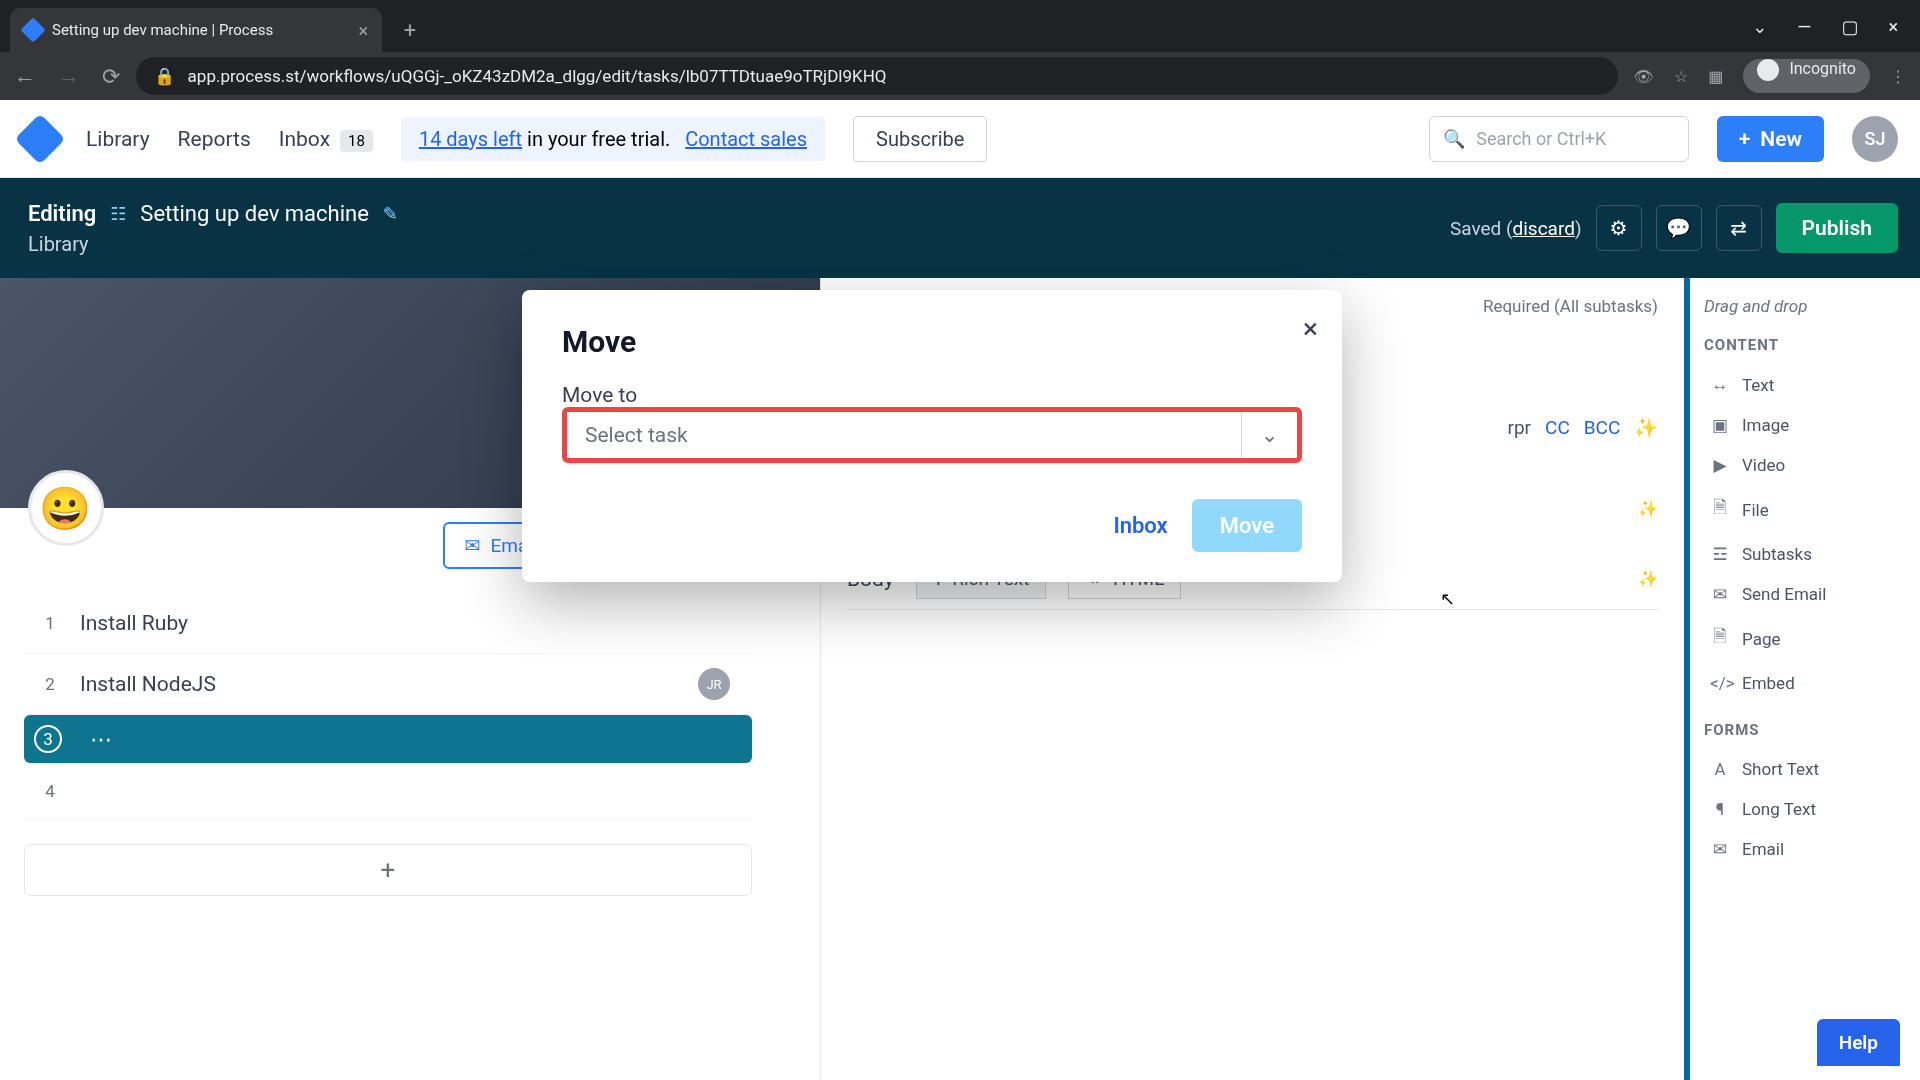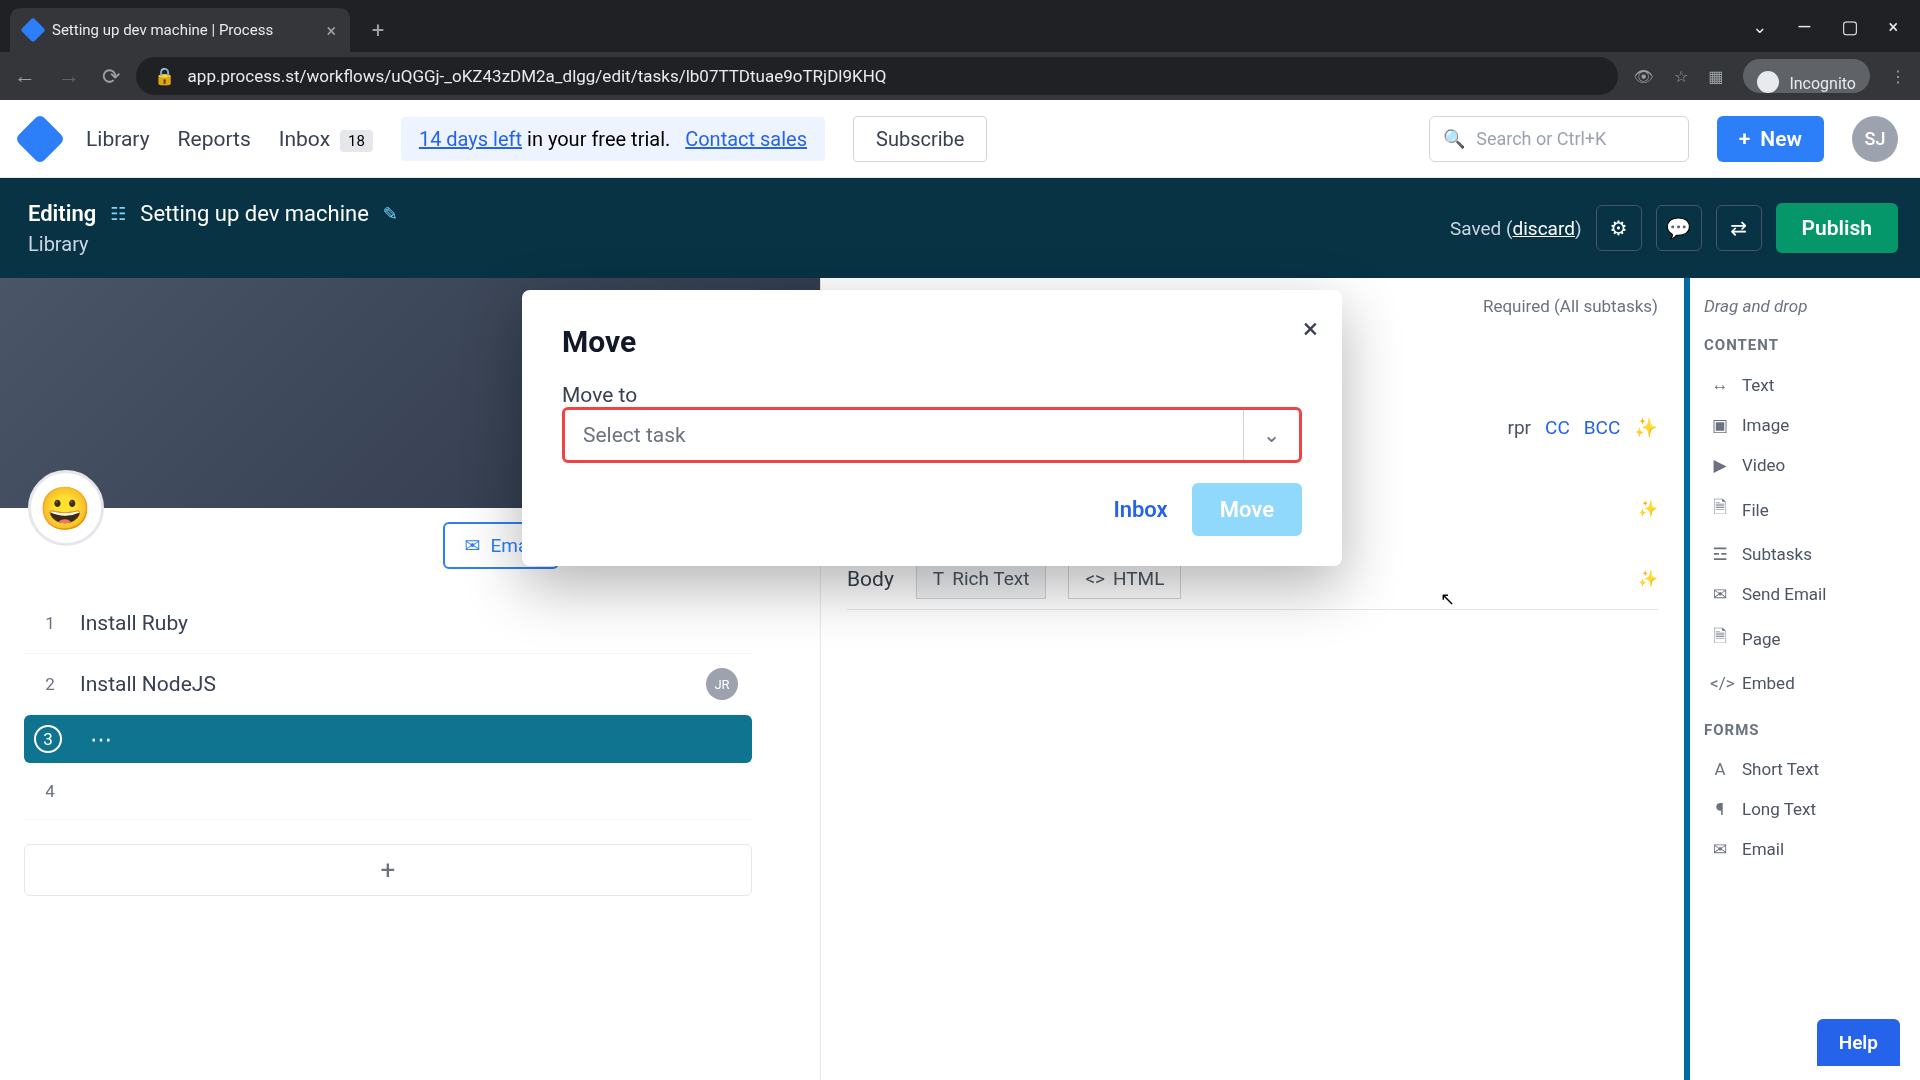--- a/index.html
+++ b/index.html
@@ -1,32 +1,32 @@
 <!DOCTYPE html>
 <html><head>
 <meta charset="utf-8">
 <style>
 *{margin:0;padding:0;box-sizing:border-box;font-family:-apple-system,BlinkMacSystemFont,"Segoe UI",Roboto,sans-serif}
 body{width:1920px;height:1080px;background:#fff;overflow:hidden;position:relative}
 
 .browser-chrome{background:#202124;height:52px;display:flex;align-items:flex-end}
-.tab{background:#35363a;height:44px;width:340px;margin-left:10px;border-radius:10px 10px 0 0;display:flex;align-items:center;padding:0 14px;color:#e8eaed;font-size:15px;gap:10px}
+.tab{background:#35363a;height:44px;width:372px;margin-left:10px;border-radius:10px 10px 0 0;display:flex;align-items:center;padding:0 14px;color:#e8eaed;font-size:15px;gap:10px}
 .tab-favicon{width:18px;height:18px;background:#2d7ff9;border-radius:3px;transform:rotate(45deg)}
 .tab-title{flex:1;white-space:nowrap;overflow:hidden;text-overflow:ellipsis}
 .tab-close{color:#9aa0a6;font-size:18px;cursor:pointer}
 .new-tab{width:36px;height:36px;display:flex;align-items:center;justify-content:center;color:#9aa0a6;font-size:22px;margin-left:10px;margin-bottom:4px}
 .window-controls{margin-left:auto;display:flex;gap:30px;padding-right:22px;color:#e8eaed;align-items:center;height:100%}
 .window-controls span{font-size:18px}
 .addr-bar{background:#35363a;height:48px;display:flex;align-items:center;padding:0 14px;gap:16px}
 .nav-icons{display:flex;gap:22px;color:#9aa0a6;align-items:center}
 .nav-icons span{font-size:22px}
 .url-field{flex:1;background:#202124;border-radius:24px;height:38px;display:flex;align-items:center;padding:0 18px;color:#e8eaed;font-size:17px;gap:12px}
 .lock-icon{color:#9aa0a6}
 .addr-right{display:flex;gap:20px;align-items:center;color:#e8eaed}
-.incog-badge{background:#5f6368;border-radius:20px;height:34px;display:flex;align-items:flex-end;padding:0 14px;gap:10px;font-size:16px}
+.incog-badge{background:#5f6368;border-radius:20px;height:34px;display:flex;align-items:flex-start;padding:0 14px;gap:10px;font-size:16px}
 .incog-icon{width:22px;height:22px;background:#e8eaed;border-radius:50%}
 
 .app-header{height:78px;background:#fff;border-bottom:1px solid #e5e7eb;display:flex;align-items:center;padding:0 22px;gap:28px}
 .app-logo{width:36px;height:36px;background:#2d7ff9;transform:rotate(45deg);border-radius:6px}
 .nav-link{font-size:21px;color:#374151;cursor:pointer}
 .inbox-badge{background:#e5e7eb;border-radius:4px;padding:2px 8px;font-size:15px;margin-left:6px}
 .trial-banner{background:#eef4ff;padding:10px 18px;border-radius:4px;font-size:20px}
 .trial-banner a{color:#2563eb;text-decoration:underline}
 .subscribe-btn{border:1px solid #d1d5db;padding:10px 22px;border-radius:4px;font-size:20px;color:#374151}
 .spacer{flex:1}
@@ -52,21 +52,21 @@
 .action-row{display:flex;gap:14px;padding:14px 0;justify-content:center;margin-left:240px}
 .email-pill{border:2px solid #2d7ff9;color:#2d7ff9;border-radius:6px;padding:10px 20px;display:flex;align-items:center;gap:10px;font-size:19px}
 .plus-pill{width:44px;height:44px;display:flex;align-items:center;justify-content:center;font-size:26px;color:#6b7280}
 .task-list{padding:10px 68px 0 24px}
 .task-row{display:flex;align-items:center;gap:18px;padding:18px 14px;border-bottom:1px solid #f3f4f6;font-size:21px;color:#374151;position:relative}
 .task-num{width:24px;text-align:center;color:#6b7280;font-size:17px}
 .task-row.selected{background:#0e7490;color:#fff;border-radius:6px;border:none;padding:10px}
 .task-row.selected .task-num{background:#0e7490;color:#fff;border-radius:50%;width:28px;height:28px;display:flex;align-items:center;justify-content:center;border:2px solid #fff}
 .task-input{flex:1;background:#fff;border:none;padding:14px;font-size:21px;color:#374151;border-radius:4px}
 .task-menu{color:#fff;font-size:22px;padding:0 10px}
-.assignee-dot{width:32px;height:32px;border-radius:50%;background:#9ca3af;color:#fff;display:flex;align-items:center;justify-content:center;font-size:13px;position:absolute;right:14px}
+.assignee-dot{width:32px;height:32px;border-radius:50%;background:#9ca3af;color:#fff;display:flex;align-items:center;justify-content:center;font-size:13px;position:absolute;right:22px}
 .add-task-btn{margin-top:24px;border:1px solid #e5e7eb;border-radius:6px;height:52px;display:flex;align-items:center;justify-content:center;font-size:26px;color:#6b7280}
 
 .center-panel{flex:1;padding:18px 26px;border-left:1px solid #e5e7eb;border-right:6px solid #0369a1;color:#4b5563}
 .required-row{text-align:right;font-size:17px;color:#6b7280;margin-bottom:100px}
 .cc-row{display:flex;justify-content:flex-end;gap:14px;font-size:19px;align-items:center;margin-bottom:60px}
 .cc-row .cc{color:#2563eb}
 .body-row{display:flex;align-items:center;gap:22px;border-bottom:1px solid #e5e7eb;padding-bottom:10px}
 .body-label{font-size:21px;color:#374151}
 .body-tab{border:1px solid #d1d5db;padding:8px 16px;font-size:19px;display:flex;align-items:center;gap:8px}
 .body-tab.active{background:#f3f4f6}
@@ -75,21 +75,21 @@
 .right-panel{width:230px;padding:18px 14px;font-size:17px;color:#6b7280}
 .rp-hint{font-style:italic;margin-bottom:20px}
 .rp-head{font-weight:700;letter-spacing:1px;font-size:15px;margin:18px 0 10px;color:#6b7280}
 .rp-item{display:flex;align-items:center;gap:12px;padding:10px 6px;color:#4b5563;font-size:17px}
 .rp-icon{width:20px;text-align:center;color:#6b7280}
 .modal{position:absolute;left:522px;top:290px;width:820px;background:#fff;border-radius:8px;box-shadow:0 20px 60px rgba(0,0,0,.3);padding:34px 40px 30px}
 .modal-close{position:absolute;right:24px;top:22px;font-size:28px;color:#374151;cursor:pointer}
 .modal-title{font-size:30px;font-weight:700;color:#111827;margin-bottom:24px}
 .modal-desc{font-size:21px;color:#374151;margin-bottom:26px}
 .modal-label{font-size:21px;color:#374151;}
-.modal-select{border:3px solid #ef4444;border-radius:6px;height:56px;display:flex;align-items:center;padding:0 18px;font-size:21px;color:#6b7280;position:relative;margin-bottom:20px}
+.modal-select{border:5px solid #ef4444;border-radius:6px;height:56px;display:flex;align-items:center;padding:0 18px;font-size:21px;color:#6b7280;position:relative;margin-bottom:36px}
 .modal-select-caret{position:absolute;right:0;top:0;width:56px;height:100%;border-left:1px solid #d1d5db;display:flex;align-items:center;justify-content:center}
 .modal-actions{display:flex;justify-content:flex-end;gap:24px;align-items:center}
 .modal-cancel{color:#2563eb;font-size:22px;font-weight:600;cursor:pointer}
 .modal-move{background:#7dd3fc;color:#fff;font-size:22px;font-weight:600;padding:14px 28px;border-radius:6px;opacity:.85}
 
 .help-btn{position:absolute;right:20px;bottom:14px;background:#2563eb;color:#fff;padding:12px 22px;border-radius:6px 6px 0 0;font-size:19px;font-weight:600}
 
 .cursor{position:absolute;left:1440px;top:588px;font-size:18px;color:#000}
 </style>
 </head>

